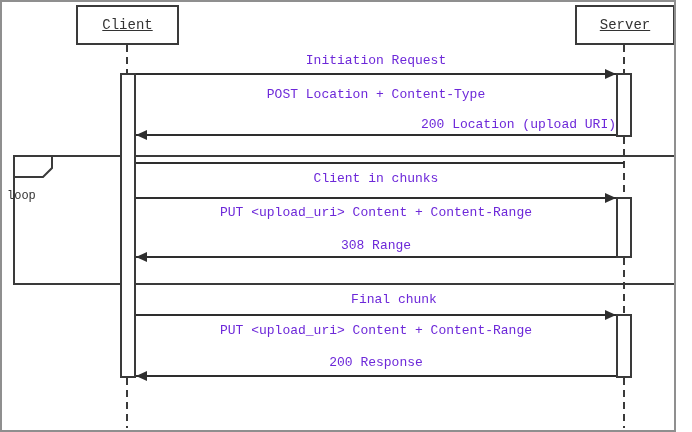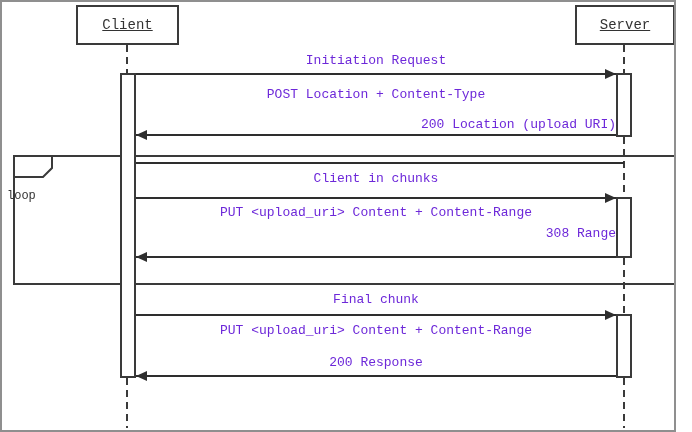--- a/index.html
+++ b/index.html
@@ -41,22 +41,22 @@
   .s1 { top:132px; } .s2 { top:254px; } .s3 { top:373px; }
   .b2 { top:160px; }
 
   .ah { position:absolute; width:0; height:0; top:-6px; }
   .ah.right { right:0; border-left:11px solid #2e2e2e; border-top:5px solid transparent; border-bottom:5px solid transparent; }
   .ah.left  { left:0;  border-right:11px solid #2e2e2e; border-top:5px solid transparent; border-bottom:5px solid transparent; }
 
   .mtext { position:absolute; z-index:4; left:134px; width:480px; text-align:center;
            font-size:13px; color:#6d28d9; line-height:15px; }
   .t1 { top:51px; }  .q1 { top:85px; }  .p1 { top:115px;text-align:right; }
-  .t2 { top:169px; } .q2 { top:203px; } .p2 { top:224px;text-align:right; }
-  .t3 { top:290px; } .q3 { top:321px; } .p3 { top:353px; }
+  .t2 { top:169px; } .q2 { top:203px; } .p2 { top:236px; }
+  .t3 { top:290px;margin-left:18px; } .q3 { top:321px; } .p3 { top:353px; }
 </style>
 </head>
 <body>
 
 <div class="canvas">
 
   <div class="actor client">
     <span>Client</span>
   </div>
   <div class="actor server">

